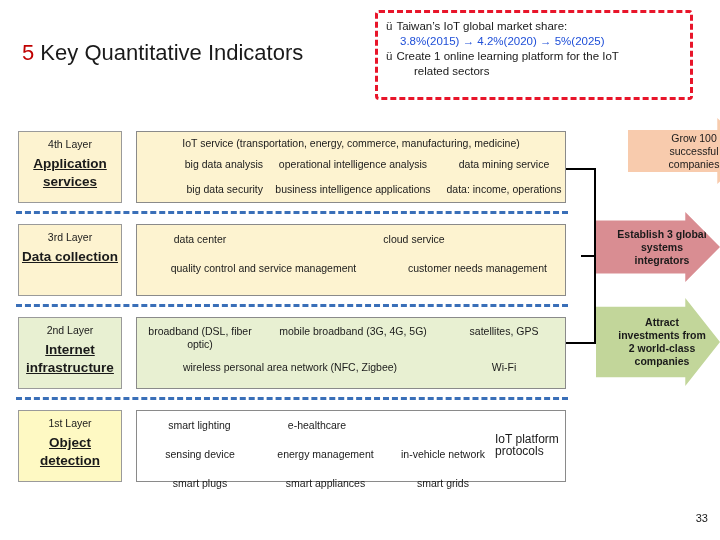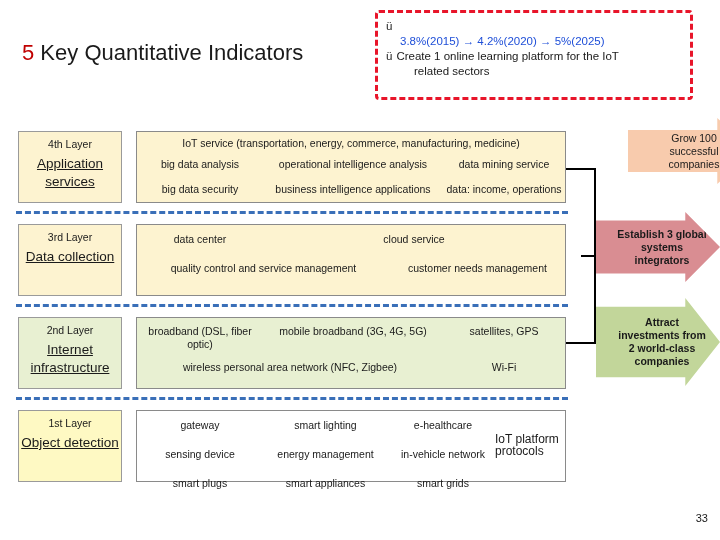--- a/index.html
+++ b/index.html
@@ -90,20 +90,21 @@
     font-size: 10.5px;
     color: #1a1a1a;
     line-height: 13px;
   }
   .layer-label .ltitle {
     font-size: 13.5px;
     color: #1a1a1a;
     text-decoration: underline;
     line-height: 18px;
     margin-top: 4px;
+    font-weight: bold;
   }
   #layer4 { top: 131px; height: 72px; background: #fdf3d0; }
   #layer3 { top: 224px; height: 72px; background: #fdf3d0; }
   #layer2 { top: 317px; height: 72px; background: #e8f0d2; }
   #layer1 { top: 410px; height: 72px; background: #fef9c3; }
 
   
   .panel {
     position: absolute;
     left: 136px;
@@ -130,21 +131,21 @@
   .cell {
     font-size: 10.5px;
     color: #1a1a1a;
     text-align: center;
     line-height: 13px;
   }
 
   
   #panel4 .r1 { margin-top: 9px; }
   #panel4 .r2 { margin-top: 12px; }
-  #panel4 .c1 { flex: 0 0 126px; }
+  #panel4 .c1 { flex: 0 0 126px; text-align: right; }
   #panel4 .c2 { flex: 0 0 180px; }
   #panel4 .c3 { flex: 1 1 auto; }
 
   
   #panel3 .r1 { margin-top: 8px; }
   #panel3 .r2 { margin-top: 16px; }
   #panel3 .c1 { flex: 0 0 126px; }
   #panel3 .c2 { flex: 0 0 180px; }
   #panel3 .c3 { flex: 1 1 auto; }
   #panel3 .q1 { flex: 0 0 253px; }
@@ -264,20 +265,21 @@
 
 <div class="slide">
 
   <div class="title">
     <span class="accent">5</span><span> Key Quantitative Indicators</span>
   </div>
 
   <div class="callout">
     <div class="callout-line">
       <span class="tick">ü</span>
+      <span>Taiwan’s IoT global market share:</span>
     </div>
     <div class="callout-sub">
       <span class="callout-blue">3.8%(2015)</span><span class="callout-blue"> → </span><span class="callout-blue">4.2%(2020)</span><span class="callout-blue"> → </span><span class="callout-blue">5%(2025)</span>
     </div>
     <div class="callout-line">
       <span class="tick">ü</span>
       <span>Create 1 online learning platform for the IoT</span>
     </div>
     <div class="callout-sub2">related sectors</div>
   </div>
@@ -336,21 +338,20 @@
   </div>
 
   <div class="sep" id="sep3"></div>
 
   <div class="layer-label" id="layer1">
     <div class="lname">1st Layer</div>
     <div class="ltitle">Object detection</div>
   </div>
   <div class="panel" id="panel1">
     <div class="row r1">
-      <div class="cell c1">gateway</div>
       <div class="cell c2">smart lighting</div>
       <div class="cell c3">e-healthcare</div>
       <div class="cell c4"></div>
     </div>
     <div class="row r2">
       <div class="cell c1">sensing device</div>
       <div class="cell c2">energy management</div>
       <div class="cell c3">in-vehicle network</div>
       <div class="cell c4"></div>
     </div>

